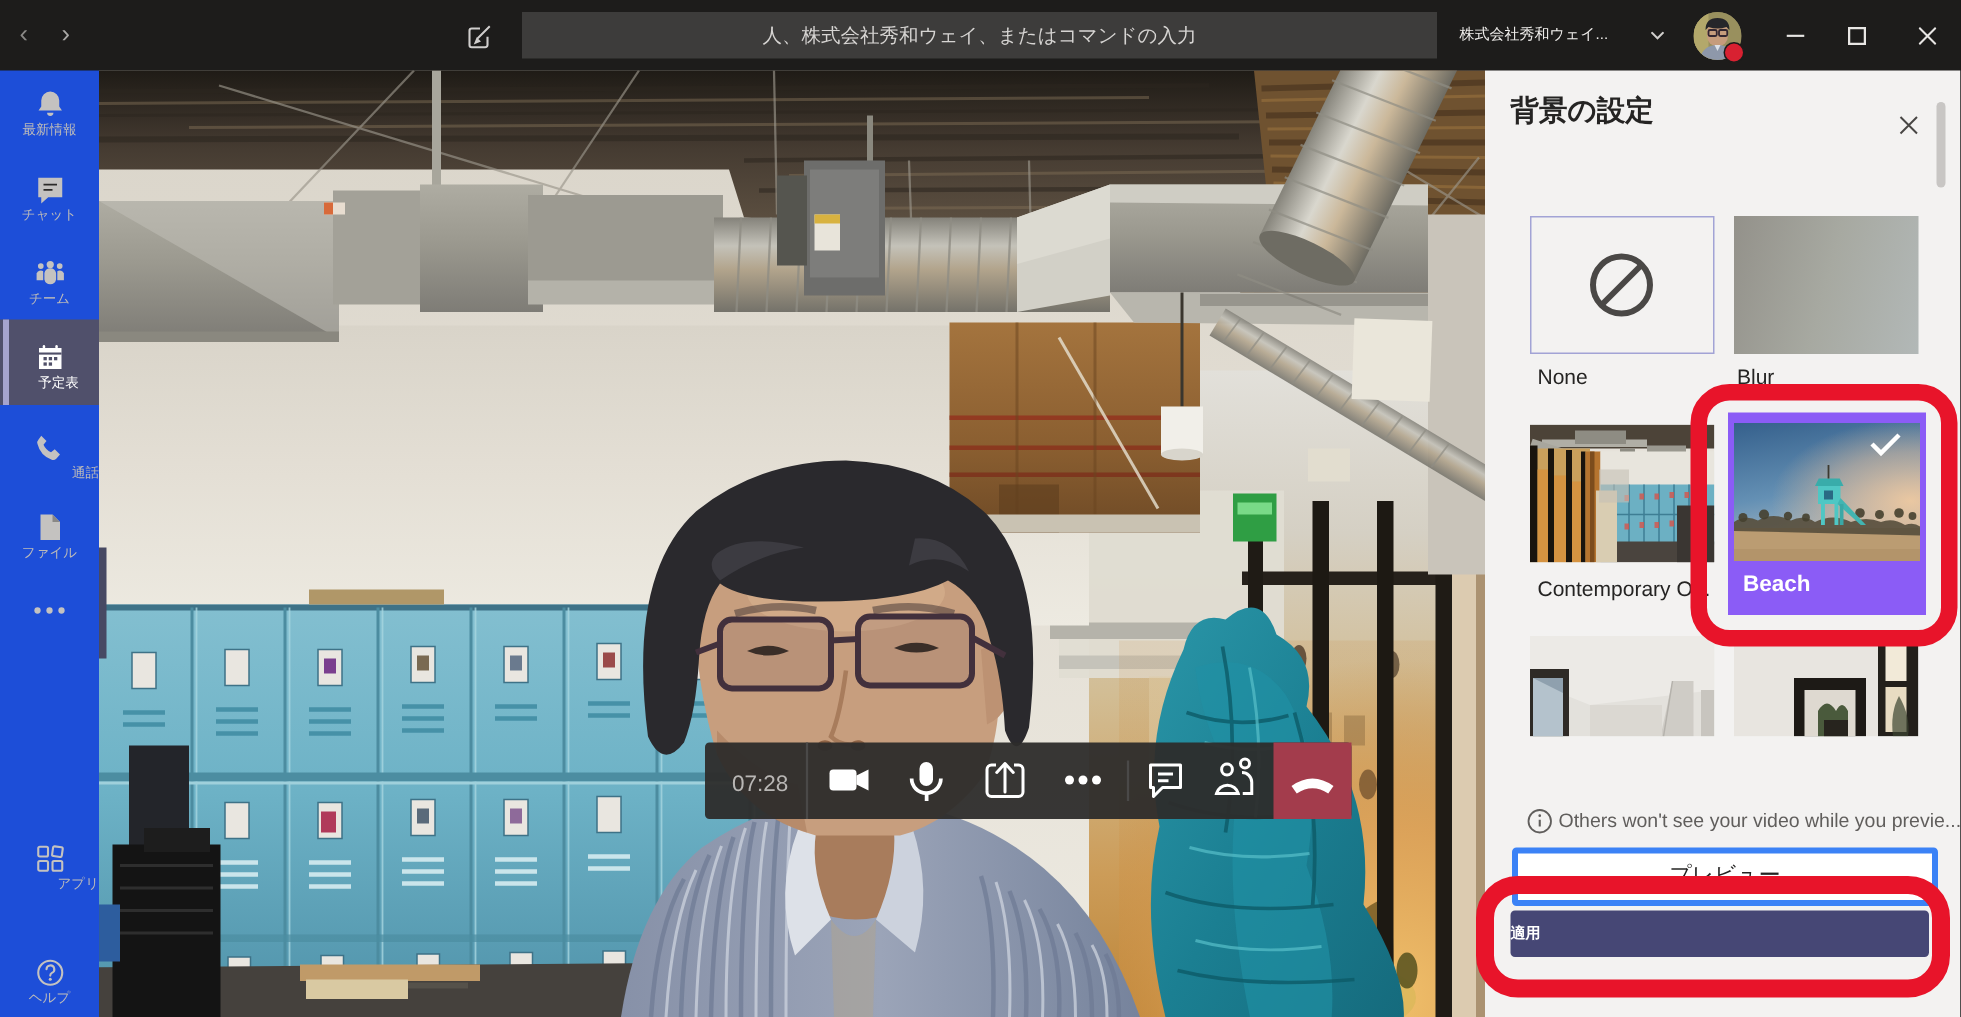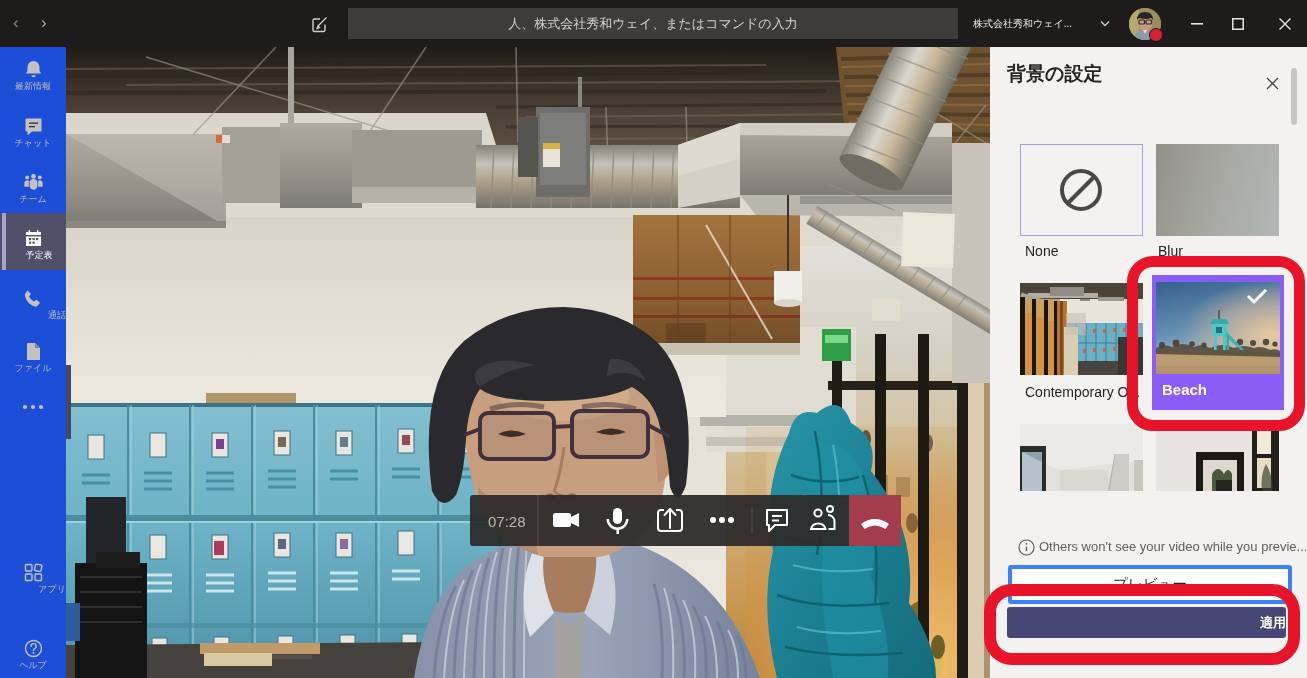--- a/index.html
+++ b/index.html
@@ -19,21 +19,21 @@
 #railselbar{position:absolute;left:2px;top:166px;width:4px;height:57px;background:#a6a4ce;}
 #scene{position:absolute;left:66px;top:47px;width:924px;height:631px;}
 #panel{position:absolute;left:990px;top:47px;width:317px;height:631px;background:#f3f2f1;}
 .ptitle{position:absolute;left:17px;top:14px;font-size:19px;font-weight:bold;color:#252423;}
 
 .tile{position:absolute;width:123px;height:92px;overflow:hidden;}
 .tlabel{position:absolute;font-size:14px;color:#252423;}
 #scrollthumb{position:absolute;left:301px;top:21px;width:6px;height:57px;background:#c8c6c4;border-radius:3px;}
 #infotxt{position:absolute;left:49px;top:492px;white-space:nowrap;font-size:13px;color:#605e5c;}
 #prevbtn{position:absolute;left:18px;top:518px;width:276px;height:31px;background:#fff;border:4px solid #3b82f6;border-radius:3px;text-align:center;line-height:31px;font-size:14.5px;color:#252423;}
-#applybtn{position:absolute;left:17px;top:560px;width:279px;height:31px;background:#464775;border-radius:3px;text-align:right;line-height:31px;font-size:13px;font-weight:bold;color:#fff;}
+#applybtn{position:absolute;left:17px;top:560px;width:279px;height:31px;background:#464775;border-radius:3px;text-align:left;line-height:31px;font-size:10px;font-weight:bold;color:#fff;}
 #red1{position:absolute;left:1127px;top:256px;width:178px;height:175px;border:11px solid #e8142a;border-radius:26px;box-sizing:border-box;z-index:30;}
 #red2{position:absolute;left:984px;top:584px;width:316px;height:81px;border:12px solid #e8142a;border-radius:28px;box-sizing:border-box;z-index:30;}
 </style>
 </head>
 <body>
 <div id="app">
 
   <div id="titlebar">
     <div class="navarr" style="left:13px;">‹</div>
     <div class="navarr" style="left:41px;color:#aaa8a6;">›</div>

